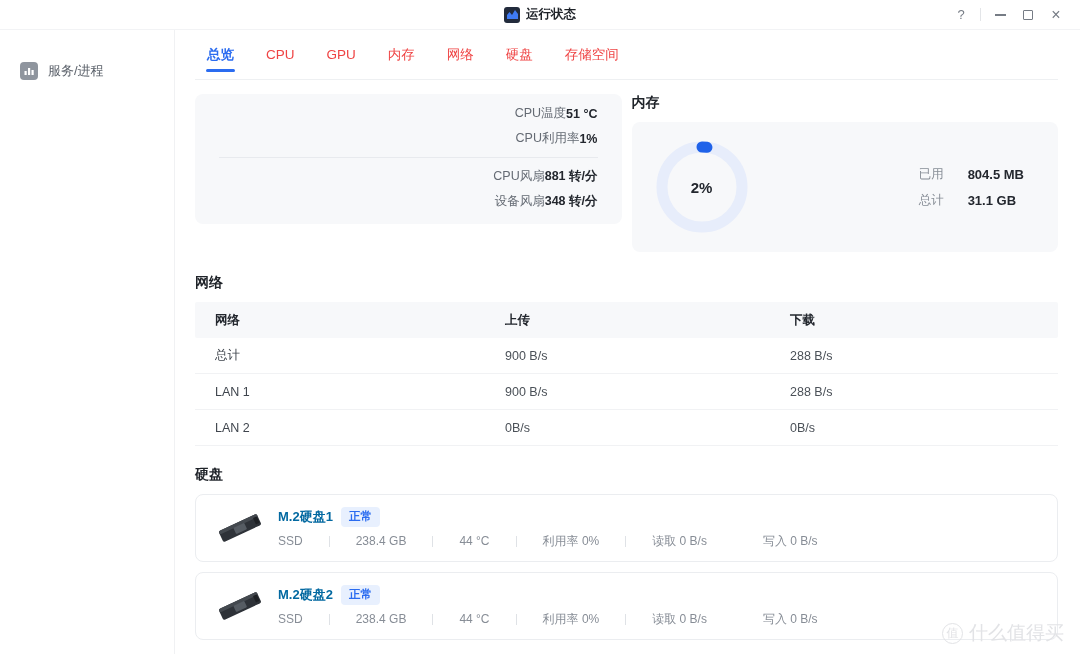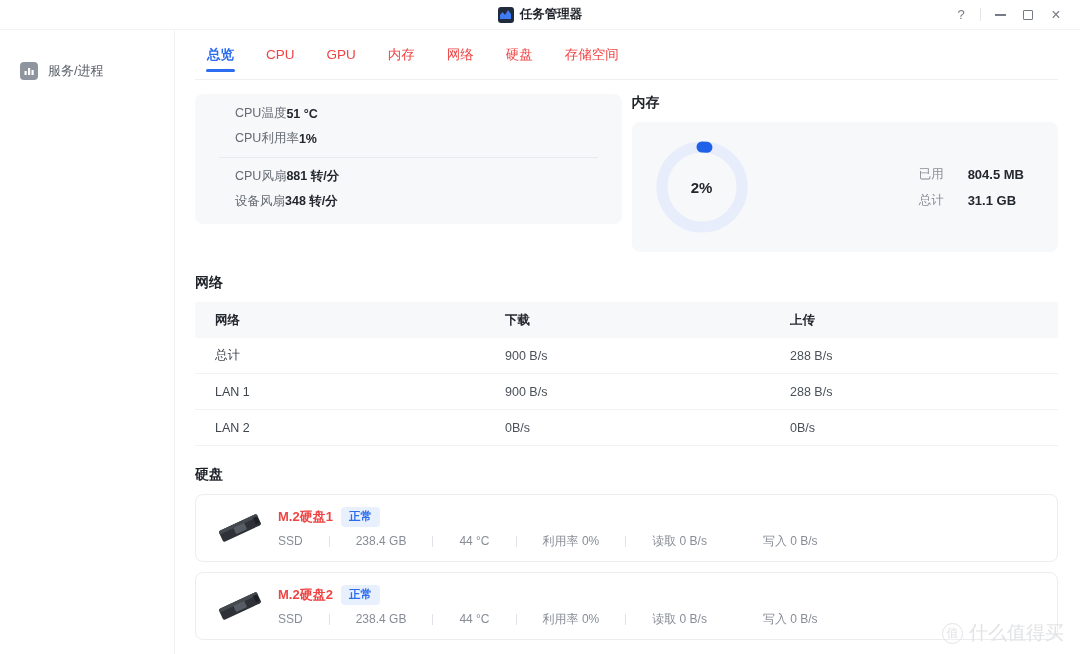--- a/index.html
+++ b/index.html
@@ -81,21 +81,21 @@
   }
 
   
   .section-heading { font-size: 14px; font-weight: bold; color: #1f2329; }
   .top-grid { display: grid; grid-template-columns: 1fr 1fr; column-gap: 10px; margin-top: 14px; }
   .top-grid .section-heading { margin-bottom: 10px; }
   .card {
     background: #f7f8fa; border-radius: 8px; height: 130px;
   }
   .status-card { padding: 7px 24px; }
-  .stat-row { display: flex; justify-content: flex-start; align-items: center; height: 25px; margin-left: 16px; }
+  .stat-row { display: flex; justify-content: flex-end; align-items: center; height: 25px; }
   .stat-label { color: #646a73; font-size: 12.5px; }
   .stat-value { color: #23272e; font-size: 12.5px; font-weight: bold; }
   .stat-divider { height: 1px; background: #e8eaee; margin: 6px 0; }
 
   .memory-card { display: flex; align-items: center; padding: 0 34px 0 22px; }
   .donut-wrap { width: 96px; height: 96px; position: relative; }
   .donut-wrap svg { display: block; }
   .percent-label {
     position: absolute; inset: 0;
     display: flex; align-items: center; justify-content: center;
@@ -125,21 +125,21 @@
   .disk-section { margin-top: 20px; }
   .disk-list { margin-top: 10px; }
   .disk-card {
     height: 68px; border: 1px solid #ebedf0; border-radius: 8px;
     display: flex; align-items: center; padding: 0 20px;
     margin-bottom: 10px; background: #fff;
   }
   .disk-icon { width: 48px; height: 38px; margin-right: 14px; flex: 0 0 48px; }
   .disk-info { display: flex; flex-direction: column; gap: 6px; }
   .disk-title-row { display: flex; align-items: center; gap: 8px; }
-  .disk-name { font-size: 13px; font-weight: bold; color: #ef4444; }
+  .disk-name { font-size: 13px; font-weight: bold; color: #0369a1; }
   .disk-badge {
     background: #e8f0fe; color: #2b6cf0;
     font-size: 11.5px; font-weight: bold;
     padding: 2.5px 8px; border-radius: 4px;
   }
   .disk-details { display: flex; align-items: center; gap: 26px; font-size: 12px; color: #878d96; }
   .detail-sep { width: 1px; height: 11px; background: #dfe2e6; }
   .detail-gap { width: 4px; }
 
   
@@ -155,21 +155,21 @@
 </style>
 </head>
 <body>
 
 <div class="titlebar">
   <span class="app-icon">
     <svg width="11" height="9" viewBox="0 0 11 9">
       <path d="M0 9 L0 5 L2.5 2 L5 5 L8 0 L11 4 L11 9 Z" fill="#3f7bf5"></path>
     </svg>
   </span>
-  <span class="window-title">任务管理器</span>
+  <span class="window-title">运行状态</span>
   <div class="window-controls">
     <span class="wc-btn">?</span>
     <span class="wc-divider"></span>
     <span class="wc-btn">
         <span class="min-glyph"></span>
       </span>
     <span class="wc-btn">
         <span class="max-glyph"></span>
       </span>
     <span class="wc-btn close-glyph">×</span>
@@ -244,22 +244,22 @@
           </div>
         </div>
       </div>
     </div>
 
     <div class="network-section">
       <div class="section-heading">网络</div>
       <div class="net-table">
         <div class="net-row net-header">
           <span>网络</span>
+          <span>上传</span>
           <span>下载</span>
-          <span>上传</span>
         </div>
         <div class="net-row net-body-row">
           <span class="net-name">总计</span>
           <span>900 B/s</span>
           <span>288 B/s</span>
         </div>
         <div class="net-row net-body-row">
           <span class="net-name">LAN 1</span>
           <span>900 B/s</span>
           <span>288 B/s</span>

